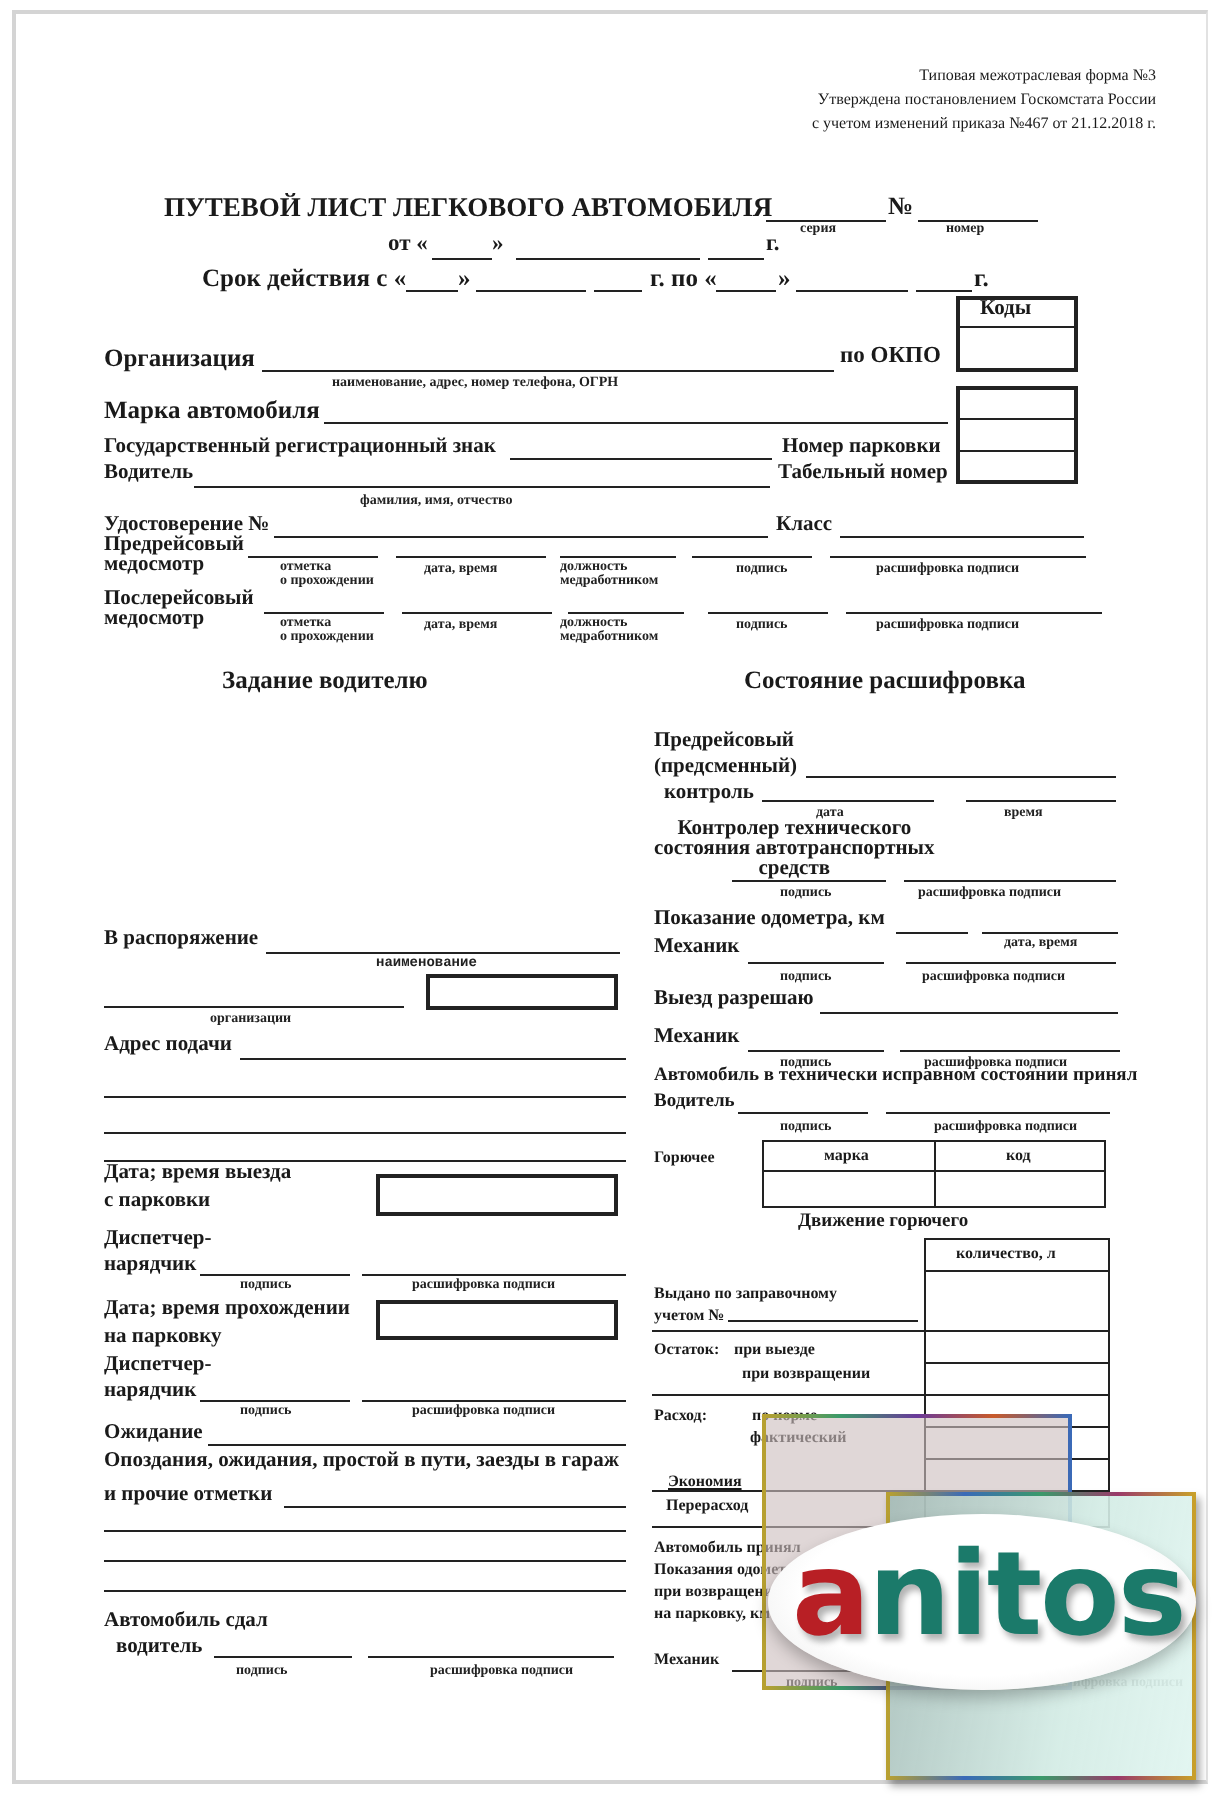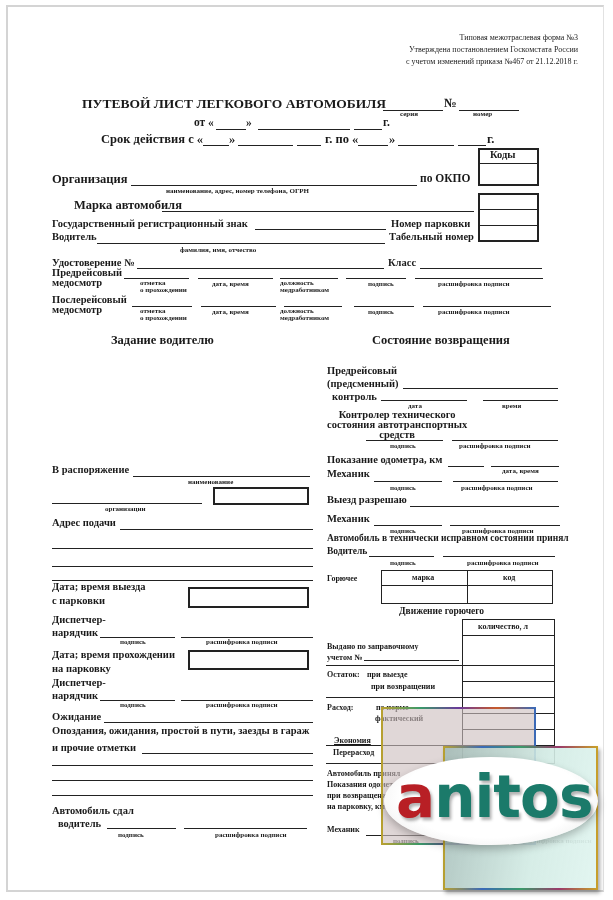--- a/index.html
+++ b/index.html
@@ -93,21 +93,21 @@
 
 <div class="box" style="left:478px;top:193px;width:61px;height:49px;"></div>
 <div class="hl2" style="left:478px;top:209px;width:61px;"></div>
 <div class="hl2" style="left:478px;top:225px;width:61px;"></div>
 
 <div class="abs b t12" style="left:52px;top:172px;">Организация</div>
 <div class="hl" style="left:131px;top:185px;width:286px;"></div>
 <div class="abs b t11" style="left:420px;top:172px;">по ОКПО</div>
 <div class="cap" style="left:166px;top:187px;">наименование, адрес, номер телефона, ОГРН</div>
 
-<div class="abs b t12" style="left:52px;top:198px;margin-left:22px;">Марка автомобиля</div>
+<div class="abs b t12" style="left:52px;top:198px;">Марка автомобиля</div>
 <div class="hl" style="left:162px;top:211px;width:312px;"></div>
 
 <div class="abs b t10" style="left:52px;top:218px;">Государственный регистрационный знак</div>
 <div class="hl" style="left:255px;top:229px;width:131px;"></div>
 <div class="abs b t10" style="left:391px;top:218px;">Номер парковки</div>
 
 <div class="abs b t10" style="left:52px;top:231px;">Водитель</div>
 <div class="hl" style="left:97px;top:243px;width:288px;"></div>
 <div class="abs b t10" style="left:389px;top:231px;">Табельный номер</div>
 <div class="cap" style="left:180px;top:246px;">фамилия, имя, отчество</div>
@@ -156,21 +156,21 @@
     <div>должность</div>
     <div>медработником</div>
   </div>
 <div class="cap" style="left:368px;top:308px;">подпись</div>
 <div class="cap" style="left:438px;top:308px;">расшифровка подписи</div>
 
 <div class="abs b t12" style="left:111px;top:333px;">Задание водителю</div>
 
 <div class="abs b t10" style="left:52px;top:464px;">В распоряжение</div>
 <div class="hl" style="left:133px;top:476px;width:177px;"></div>
-<div class="cap" style="left:188px;top:478px;">наименование</div>
+<div class="cap" style="left:188px;top:478px;font-family:Liberation Mono, monospace;">наименование</div>
 <div class="hl" style="left:52px;top:503px;width:150px;"></div>
 <div class="cap" style="left:105px;top:505px;">организации</div>
 <div class="box" style="left:213px;top:487px;width:96px;height:18px;"></div>
 
 <div class="abs b t10" style="left:52px;top:517px;">Адрес подачи</div>
 <div class="hl" style="left:120px;top:529px;width:193px;"></div>
 <div class="hl" style="left:52px;top:548px;width:261px;"></div>
 <div class="hl" style="left:52px;top:566px;width:261px;"></div>
 <div class="hl" style="left:52px;top:580px;width:261px;"></div>
 
@@ -215,21 +215,21 @@
 
 <div class="abs b t10" style="left:52px;top:804px;line-height:13px;">
   <div>Автомобиль сдал</div>
   <div style="padding-left:6px;">водитель</div>
 </div>
 <div class="hl" style="left:107px;top:828px;width:69px;"></div>
 <div class="hl" style="left:184px;top:828px;width:123px;"></div>
 <div class="cap" style="left:118px;top:831px;">подпись</div>
 <div class="cap" style="left:215px;top:831px;">расшифровка подписи</div>
 
-<div class="abs b t12" style="left:372px;top:333px;">Состояние возвращения</div>
+<div class="abs b t12" style="left:372px;top:333px;">Состояние расшифровка</div>
 
 <div class="abs b t10" style="left:327px;top:364px;line-height:13px;">
   <div>Предрейсовый</div>
   <div>(предсменный)</div>
   <div style="padding-left:5px;">контроль</div>
 </div>
 <div class="hl" style="left:403px;top:388px;width:155px;"></div>
 <div class="hl" style="left:381px;top:400px;width:86px;"></div>
 <div class="hl" style="left:483px;top:400px;width:75px;"></div>
 <div class="cap" style="left:408px;top:402px;">дата</div>

